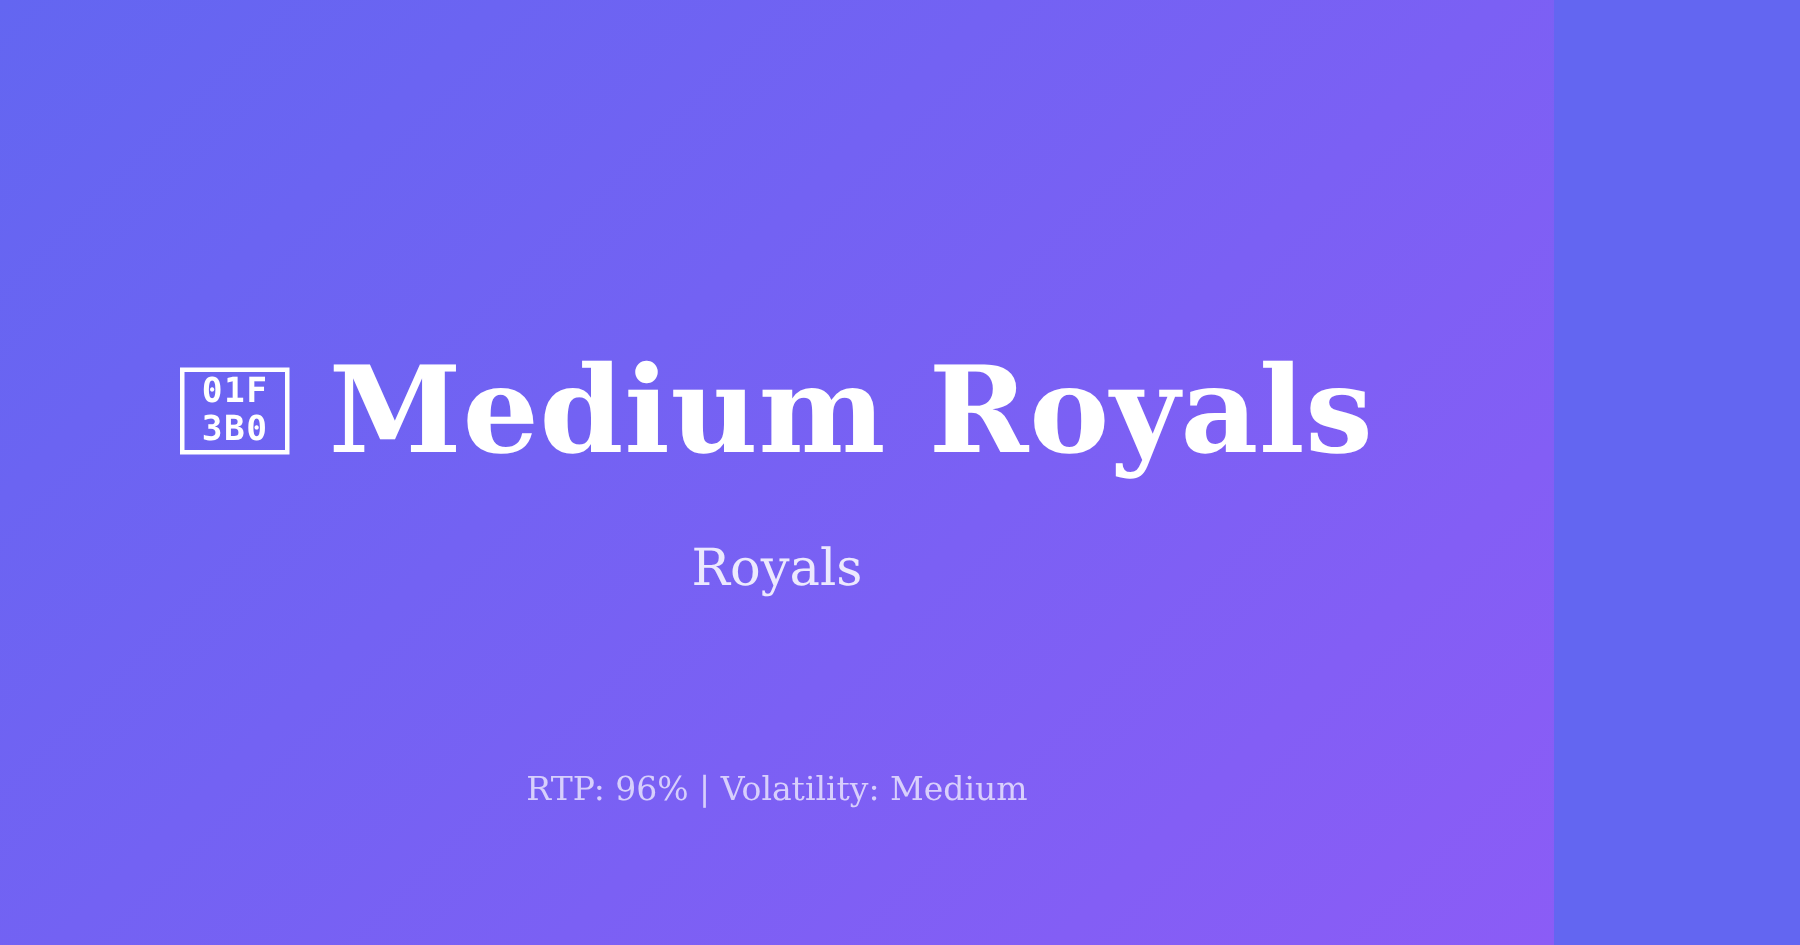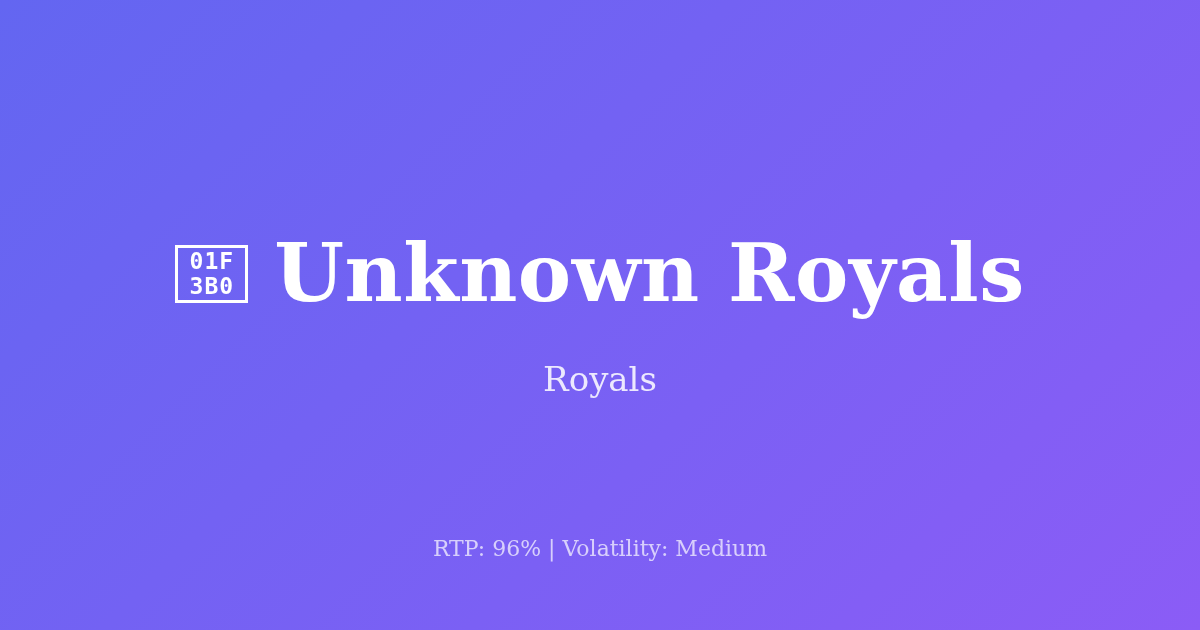--- a/index.html
+++ b/index.html
@@ -13,21 +13,21 @@
     height: 630px;
     overflow: hidden;
     font-family: "DejaVu Serif", "Liberation Serif", serif;
     background: #6366f1;
   }
 
   
   .og-card {
     position: relative;
     box-sizing: border-box;
-    width: 1200px;
+    width: 1036px;
     height: 630px;
     display: flex;
     flex-direction: column;
     align-items: center;
     justify-content: center;
     background-image: linear-gradient(135deg, #6366f1 0%, #8b5cf6 100%);
     -webkit-font-smoothing: antialiased;
   }
 
   
@@ -85,21 +85,21 @@
     color: rgba(255, 255, 255, 0.86);
     line-height: 1.2;
     white-space: nowrap;
   }
 
   
   .stats {
     position: absolute;
     left: 0;
     right: 0;
-    top: 536px;
+    top: 514px;
     text-align: center;
     font-family: "DejaVu Serif", "Liberation Serif", serif;
     font-size: 22px;
     font-weight: 400;
     color: rgba(255, 255, 255, 0.70);
     line-height: 1.2;
     white-space: nowrap;
   }
 </style>
 </head>
@@ -107,21 +107,21 @@
 
 <div class="og-card">
 
   <div class="title-row">
 
     <span class="tofu-glyph" aria-label="slot machine">
       <span>01F</span>
       <span>3B0</span>
     </span>
 
-    <h1 class="game-title">Unknown Royals</h1>
+    <h1 class="game-title">Medium Royals</h1>
 
   </div>
 
   <div class="provider">Royals</div>
 
   <div class="stats">RTP: 96% | Volatility: Medium</div>
 
 </div>
 
 </body></html>

